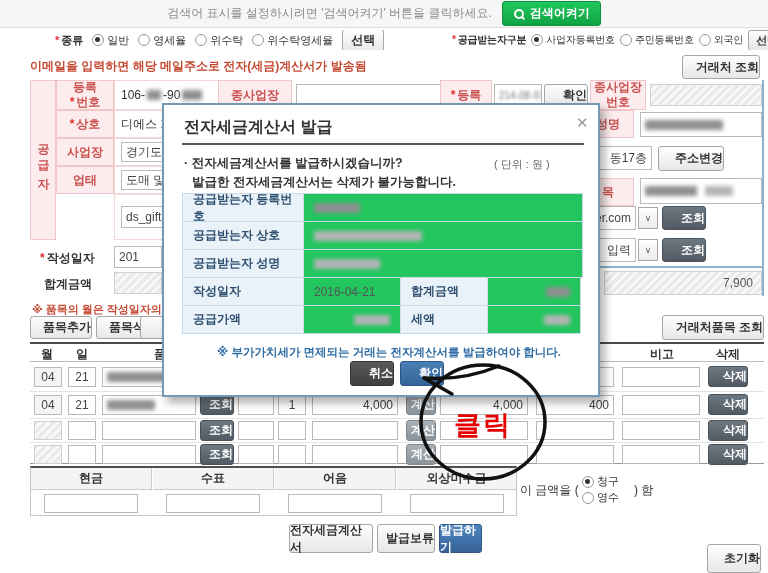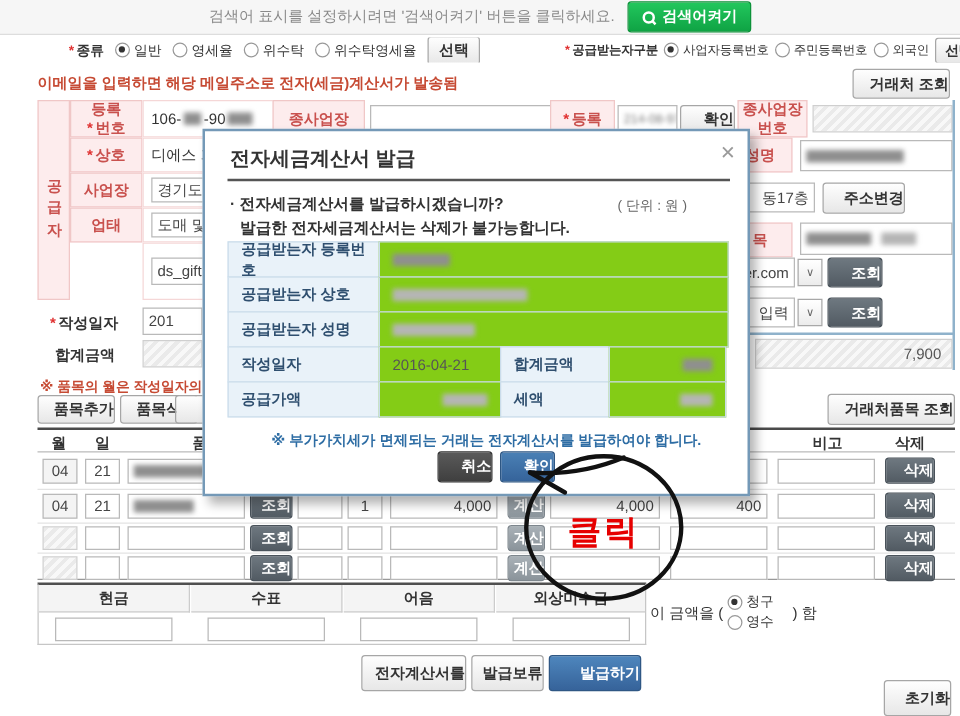--- a/index.html
+++ b/index.html
@@ -47,21 +47,21 @@
   .x-icon{color:#9a9a9a;font-size:15px;font-weight:bold;line-height:1;cursor:pointer;}
   .x-icon::after{content:"✕";}
   .hline{background:#e3e3e3;}
   .redtext{color:#c64a33;font-weight:bold;}
   
   #modal{left:162px;top:103px;width:438px;height:294px;background:#fff;border:2px solid #7499b7;
          box-shadow:5px 6px 8px rgba(0,0,0,.30);z-index:50;}
   #modal .mrow{position:absolute;display:flex;box-sizing:border-box;}
   .mlabel{background:#e9f2f9;color:#2f4f6f;font-weight:bold;font-size:12px;display:flex;align-items:center;
           padding-left:10px;border:1px solid #cadcea;box-sizing:border-box;}
-  .mval{background:#84cc16;border:1px solid #cadcea;display:flex;align-items:center;padding:0 10px;box-sizing:border-box;
+  .mval{background:#22c55e;border:1px solid #cadcea;display:flex;align-items:center;padding:0 10px;box-sizing:border-box;
         font-size:12px;color:#555;}
   
   #bubble{left:405px;top:338px;width:170px;height:148px;z-index:60;pointer-events:none;}
 </style>
 </head>
 <body>
 
 <div id="page">
 
   <div id="topbar" class="abs">
@@ -292,23 +292,23 @@
   <div class="abs row-flex" style="left:582px;top:474px;font-size:11px;">
       <span class="radio on"></span>
       <span>청구</span>
     </div>
   <div class="abs row-flex" style="left:582px;top:490px;font-size:11px;">
       <span class="radio"></span>
       <span>영수</span>
     </div>
   <div class="abs" style="left:634px;top:482px;">) 함</div>
 
-  <div class="abs btn btn-light" style="left:289px;top:524px;width:84px;height:29px;">전자계산서를</div>
+  <div class="abs btn btn-light" style="left:289px;top:524px;width:84px;height:29px;">전자세금계산서</div>
   <div class="abs btn btn-light" style="left:377px;top:524px;width:58px;height:29px;">발급보류</div>
-  <div class="abs btn btn-blue" style="left:439px;top:524px;width:74px;height:29px;">발급하기</div>
+  <div class="abs btn btn-blue" style="left:439px;top:524px;width:43px;height:29px;">발급하기</div>
   <div class="abs btn btn-light" style="left:707px;top:544px;width:54px;height:29px;">초기화</div>
 
   <div id="modal" class="abs">
     <div class="abs bold" style="left:20px;top:12px;font-size:16px;color:#333;">전자세금계산서 발급</div>
     <div class="abs x-icon" style="left:412px;top:10px;"></div>
     <div class="abs" style="left:18px;top:38px;width:402px;height:2px;background:#555;"></div>
     <div class="abs bold" style="left:20px;top:50px;font-size:12.5px;">· 전자세금계산서를 발급하시겠습니까?</div>
     <div class="abs" style="left:330px;top:52px;font-size:11px;color:#666;">( 단위 : 원 )</div>
     <div class="abs bold" style="left:28px;top:69px;font-size:12.5px;">발급한 전자세금계산서는 삭제가 불가능합니다.</div>
 

